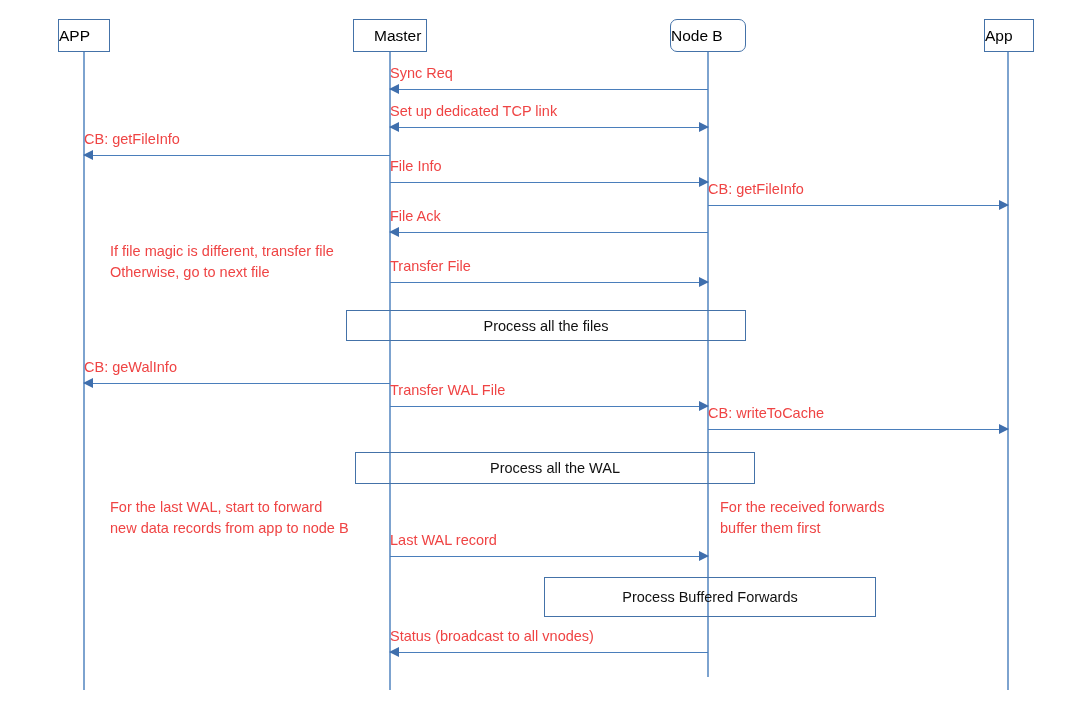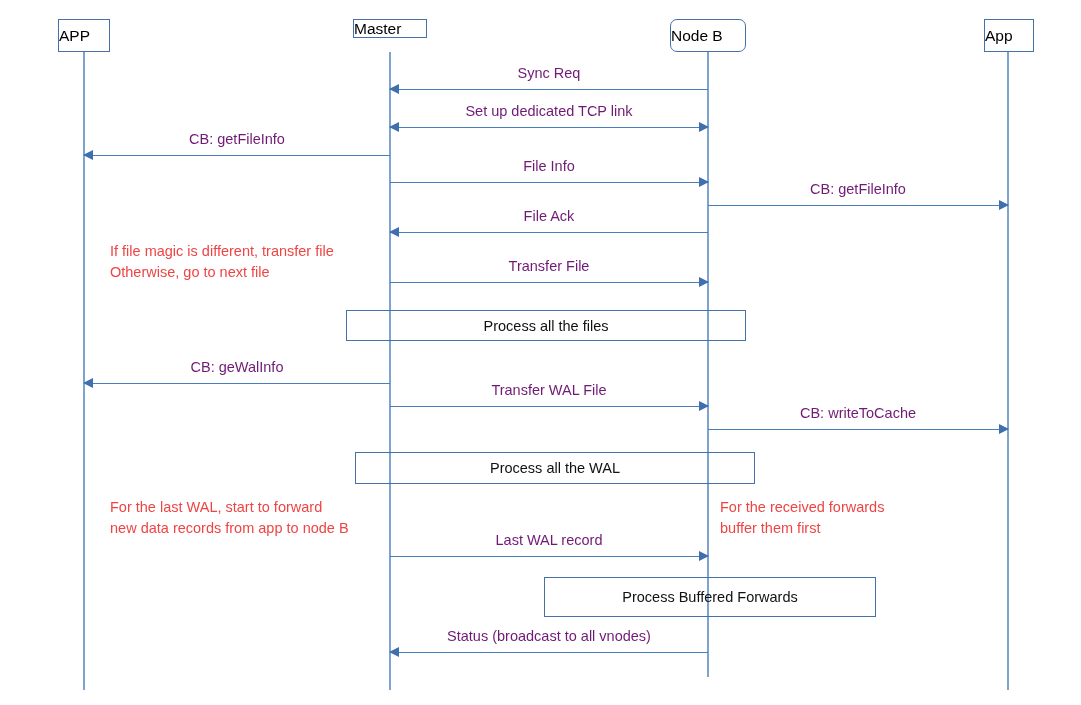--- a/index.html
+++ b/index.html
@@ -67,23 +67,23 @@
   }
   .msg .head.left {
     left: -1px;
     border-right: 10px solid #3f6fad;
   }
   .msg .label {
     position: absolute;
     left: 0;
     right: 0;
     bottom: 7px;
-    text-align: center;
+    text-align: left;
     font-size: 14.5px;
-    color: #701a75;
+    color: #ef4444;
     line-height: 1.15;
     white-space: nowrap;
   }
   
   .procbox {
     position: absolute;
     box-sizing: border-box;
     border: 1.7px solid #4472a8;
     background: transparent;
     display: flex;
@@ -109,21 +109,21 @@
 <div id="canvas">
 
   <div class="lifeline" style="left:83px; top:52px; height:638px;"></div>
   <div class="lifeline" style="left:389px; top:52px; height:638px;"></div>
   <div class="lifeline" style="left:707px; top:52px; height:625px;"></div>
   <div class="lifeline" style="left:1007px; top:52px; height:638px;"></div>
 
   <div class="participant" style="left:58px; top:19px; width:52px; height:33px;">
     <span>APP</span>
   </div>
-  <div class="participant" style="left:353px; top:19px; width:74px; height:19px;">
+  <div class="participant" style="left:353px; top:19px; width:74px; height:33px;padding-left:20px;">
     <span>Master</span>
   </div>
   <div class="participant" style="left:670px; top:19px; width:76px; height:33px;border-radius:7px;">
     <span>Node B</span>
   </div>
   <div class="participant" style="left:984px; top:19px; width:50px; height:33px;">
     <span>App</span>
   </div>
 
   <div class="msg" style="left:390px; top:89px; width:318px;">

